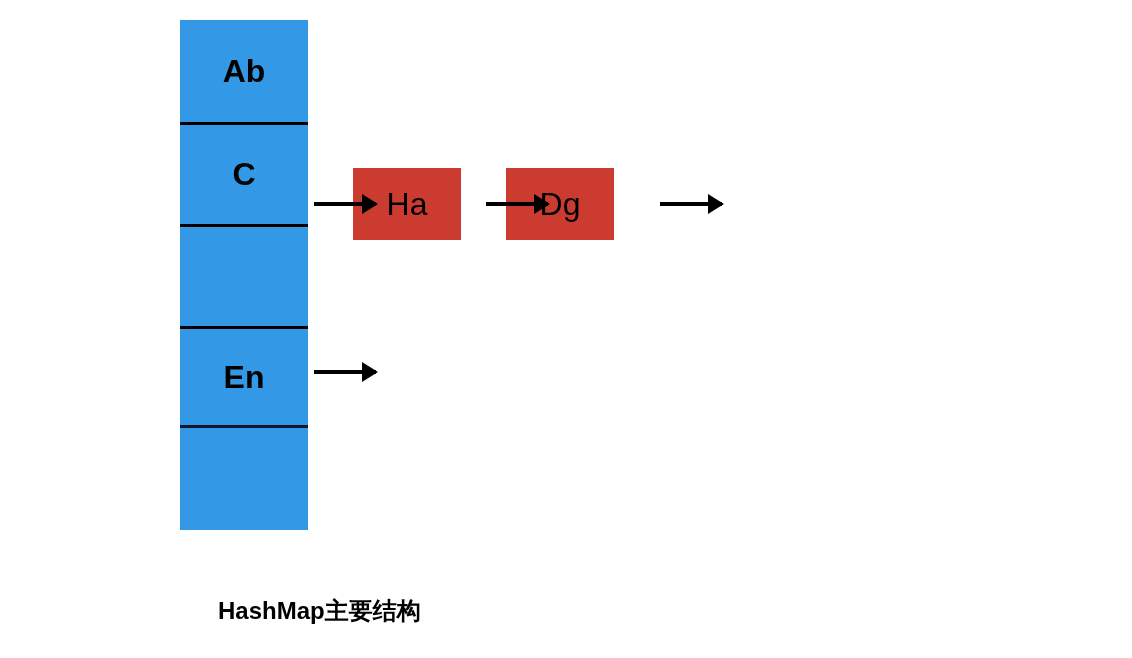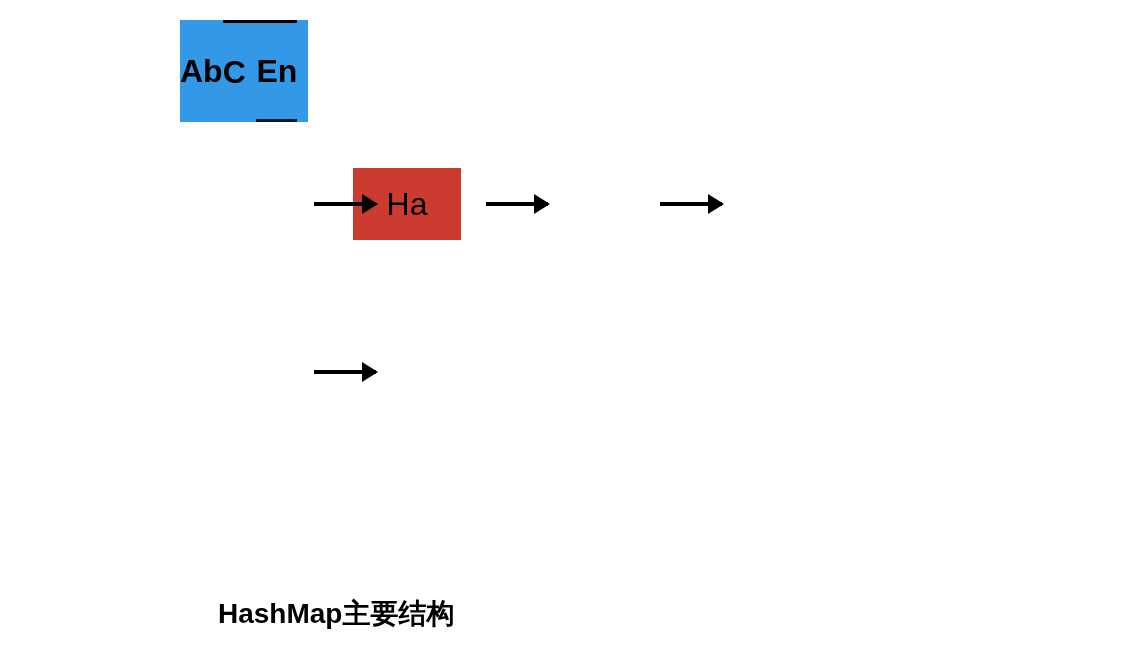--- a/index.html
+++ b/index.html
@@ -14,21 +14,21 @@
       font-family: Arial, "Microsoft YaHei", sans-serif;
       position: relative;
     }
     .diagram {
       position: absolute;
       left: 180px;
       top: 20px;
     }
     .bucket-column {
       display: flex;
-      flex-direction: row;
+      flex-direction: column;
       width: 128px;
       position: relative;
     }
     .bucket-cell {
       width: 128px;
       height: 102px;
       background: #3399e6;
       display: flex;
       align-items: center;
       justify-content: center;
@@ -80,41 +80,42 @@
       right: -2px;
       top: -8px;
       border-left: 16px solid #000;
       border-top: 10px solid transparent;
       border-bottom: 10px solid transparent;
     }
     .caption {
       position: absolute;
       left: 218px;
       top: 595px;
-      font-size: 28px;
+      font-size: 24px;
       font-weight: bold;
       color: #000;
     }
   </style>
 </head>
 <body>
 
 <div class="diagram">
   <div class="bucket-column">
     <div class="bucket-cell">Ab</div>
     <div class="bucket-cell with-border">C</div>
     <div class="bucket-cell with-border"></div>
     <div class="bucket-cell with-border with-border-bottom">En</div>
     <div class="bucket-cell"></div>
   </div>
 
   <div class="chain chain-row-1" style="left:128px; top:148px;">
     <div class="arrow" style="left:6px;"></div>
     <div class="node">Ha</div>
     <div class="arrow" style="left:178px;"></div>
+    <div class="node">Dg</div>
     <div class="arrow" style="left:352px;"></div>
   </div>
 
   <div class="chain chain-row-3" style="left:128px; top:352px;">
     <div class="arrow" style="left:6px;"></div>
   </div>
 </div>
 
 <div class="caption">HashMap主要结构</div>
 

